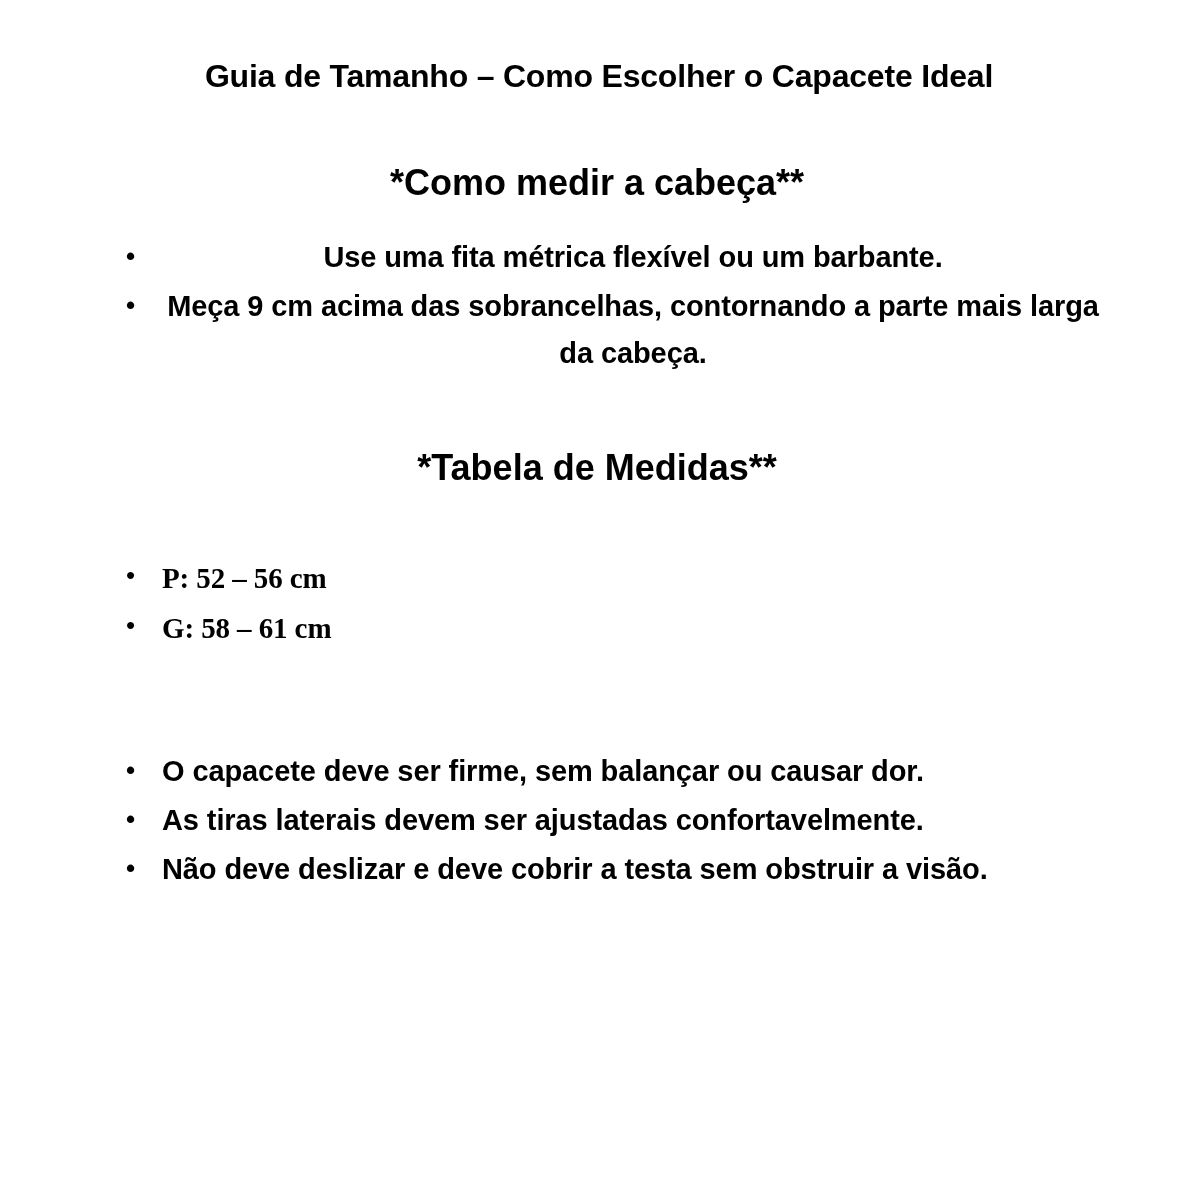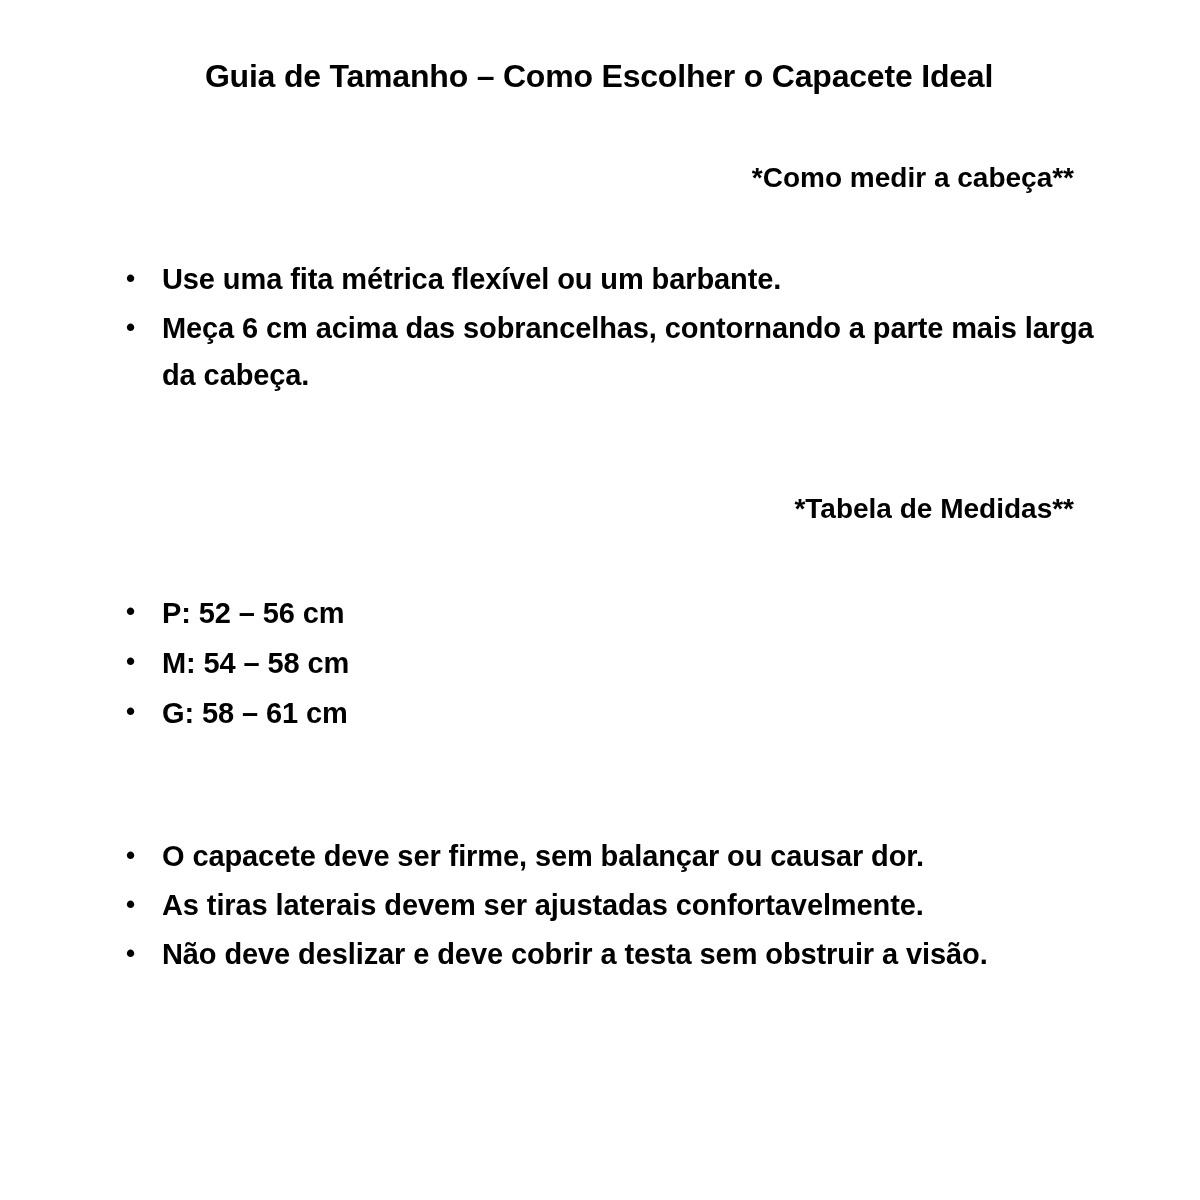--- a/index.html
+++ b/index.html
@@ -24,40 +24,42 @@
   .doc-title {
     font-size: 32px;
     font-weight: bold;
     text-align: center;
     line-height: 1.3;
     letter-spacing: -0.2px;
     margin: 16px 0 0 0;
     padding-right: 26px;
   }
   .section-heading {
-    font-size: 28px;
+    font-size: 36px;
     font-weight: bold;
-    text-align: right;
+    text-align: center;
     line-height: 1.3;
     margin: 62px 0 0 0;
     padding-right: 30px;
   }
   .section-heading.second {
-    margin-top: 92px;
+    margin-top: 68px;
   }
   ul.bullets {
     list-style: none;
     margin: 0;
     padding: 0;
   }
   ul.bullets.first-list {
-    margin-top: 60px;
+    margin-top: 28px;
+    text-align: center;
   }
   ul.bullets.sizes {
     margin-top: 62px;
+    font-family: Liberation Serif, serif;
   }
   ul.bullets.fit {
     margin-top: 94px;
   }
   ul.bullets li {
     position: relative;
     font-size: 29px;
     font-weight: bold;
     line-height: 1.62;
     padding-left: 42px;
@@ -85,28 +87,27 @@
 <body>
 
 <div class="page">
 
   <h1 class="doc-title">Guia de Tamanho – Como Escolher o Capacete Ideal</h1>
 
   <h2 class="section-heading">*Como medir a cabeça**</h2>
 
   <ul class="bullets first-list">
     <li>Use uma fita métrica flexível ou um barbante.</li>
-    <li>Meça 6 cm acima das sobrancelhas, contornando a parte mais larga da cabeça.</li>
+    <li>Meça 9 cm acima das sobrancelhas, contornando a parte mais larga da cabeça.</li>
   </ul>
 
   <h2 class="section-heading second">*Tabela de Medidas**</h2>
 
   <ul class="bullets sizes">
     <li>P: 52 – 56 cm</li>
-    <li>M: 54 – 58 cm</li>
     <li>G: 58 – 61 cm</li>
   </ul>
 
   <ul class="bullets fit">
     <li>O capacete deve ser firme, sem balançar ou causar dor.</li>
     <li class="justify">As tiras laterais devem ser ajustadas confortavelmente.</li>
     <li class="justify">Não deve deslizar e deve cobrir a testa sem obstruir a visão.</li>
   </ul>
 
 </div>

